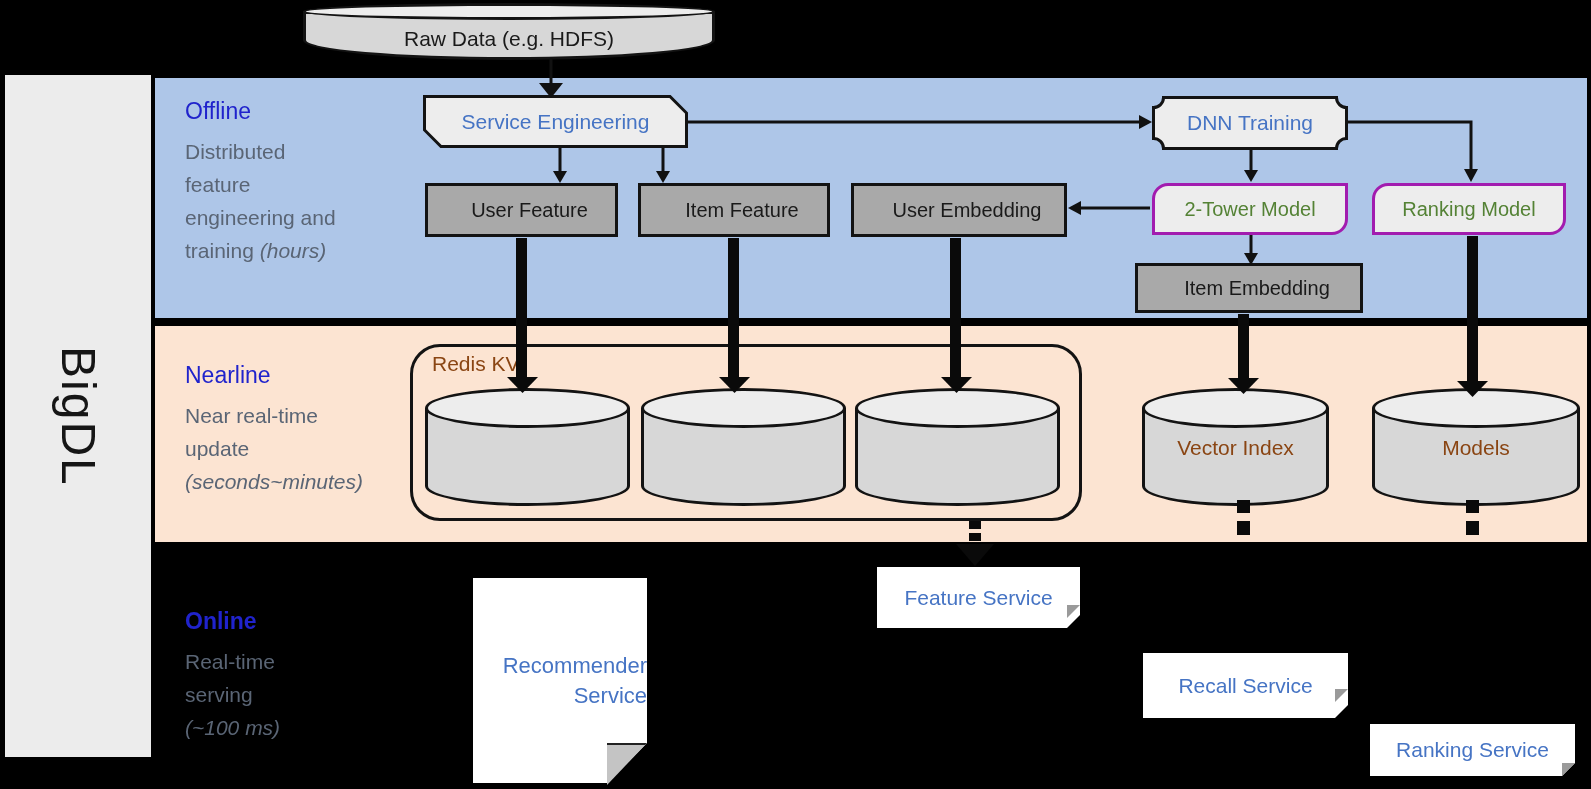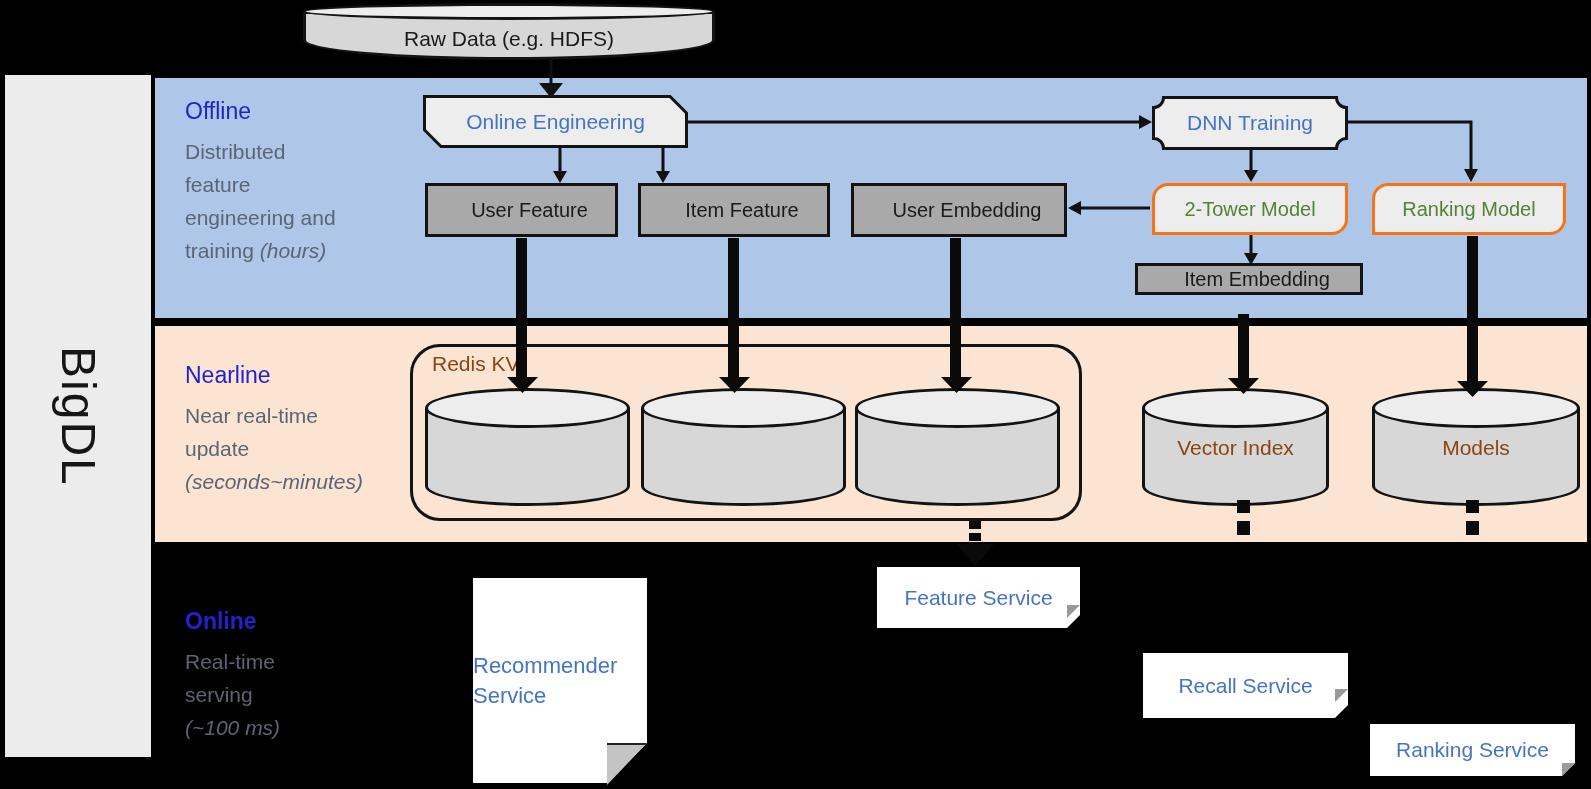--- a/index.html
+++ b/index.html
@@ -16,42 +16,42 @@
   
   .sec{position:absolute;}
   .sec-title{font-size:23px;color:#2023cc;margin-bottom:10px;}
   .sec-title.bold{font-weight:bold;}
   .sec-desc{font-size:21px;line-height:33px;color:#5a6575;}
   .sec-desc em{font-style:italic;text-align:right;}
   
   .node{position:absolute;display:flex;align-items:center;justify-content:center;
         font-size:20px;text-align:center;box-sizing:border-box;}
   .gray-box{background:#a9a9a9;border:3px solid #131313;color:#1a1a1a;padding-left:16px;}
-  .alt-box{background:#ededed;border:3px solid #f97316;border-radius:16px 0 16px 0;color:#548235;}
+  .alt-box{background:#ededed;border:3px solid #a21caf;border-radius:16px 0 16px 0;color:#548235;}
   .shape-node svg{position:absolute;left:0;top:0;}
   .shape-node .lbl{position:relative;z-index:1;font-size:21px;color:#4674c4;}
   
   .cylinder{position:absolute;}
   .cyl-body{position:absolute;left:0;right:0;bottom:0;background:#d7d7d7;border:3px solid #131313;
             border-radius:0 0 50% 50% / 0 0 20px 20px;box-sizing:border-box;}
   .cyl-top{position:absolute;left:0;right:0;top:0;background:#ededed;border:3px solid #131313;
            border-radius:50%;box-sizing:border-box;}
   .cyl-label{position:absolute;left:0;right:0;text-align:center;font-size:21px;color:#8a4513;}
   
   .redis-box{position:absolute;left:410px;top:344px;width:672px;height:177px;
              border:3px solid #131313;border-radius:30px;box-sizing:border-box;}
   .redis-label{position:absolute;left:432px;top:352px;font-size:21px;color:#8a4513;}
   
   .svc{position:absolute;background:#ffffff;color:#4674c4;font-size:21px;
        display:flex;align-items:center;justify-content:center;text-align:center;
        clip-path:polygon(0 0,100% 0,100% calc(100% - 13px),calc(100% - 13px) 100%,0 100%);}
   .svc-fold{position:absolute;width:13px;height:13px;background:#9a9a9a;
             clip-path:polygon(0 0,100% 0,0 100%);}
   .doc{position:absolute;background:#ffffff;color:#4674c4;font-size:22px;line-height:30px;
-       display:flex;align-items:center;justify-content:center;text-align:left;
+       display:flex;align-items:center;justify-content:center;text-align:right;
        clip-path:polygon(0 0,100% 0,100% calc(100% - 40px),calc(100% - 40px) 100%,0 100%);}
   .doc-fold{position:absolute;width:40px;height:40px;background:#c4c4c4;
             clip-path:polygon(0 0,100% 0,0 100%);border-top:2px solid #222;}
   .overlay{position:absolute;left:0;top:0;pointer-events:none;}
 </style>
 </head>
 <body>
 
 <div class="band band-offline"></div>
 <div class="band band-nearline"></div>
@@ -76,40 +76,40 @@
 <div class="cylinder" style="left:303px;top:3px;width:412px;height:57px">
   <div class="cyl-body" style="top:8px"></div>
   <div class="cyl-top" style="height:17px"></div>
   <span class="cyl-label" style="top:24px;color:#1a1a1a">Raw Data (e.g. HDFS)</span>
 </div>
 
 <div class="node shape-node" style="left:423px;top:95px;width:265px;height:53px">
   <svg width="265" height="53" viewBox="0 0 265 53">
     <path d="M1.5 1.5 H247 L263.5 18 V51.5 H18 L1.5 35 Z" fill="#ededed" stroke="#131313" stroke-width="3"></path>
   </svg>
-  <span class="lbl">Online Engineering</span>
+  <span class="lbl">Service Engineering</span>
 </div>
 
 <div class="node shape-node" style="left:1152px;top:96px;width:196px;height:54px">
   <svg width="196" height="54" viewBox="0 0 196 54">
     <path d="M11.5 1.5 H184.5 A10 10 0 0 0 194.5 11.5 V42.5 A10 10 0 0 0 184.5 52.5 H11.5 A10 10 0 0 0 1.5 42.5 V11.5 A10 10 0 0 0 11.5 1.5 Z" fill="#ededed" stroke="#131313" stroke-width="3"></path>
   </svg>
   <span class="lbl">DNN Training</span>
 </div>
 
 <div class="node gray-box" style="left:425px;top:183px;width:193px;height:54px">
   <span>User Feature</span>
 </div>
 <div class="node gray-box" style="left:638px;top:183px;width:192px;height:54px">
   <span>Item Feature</span>
 </div>
 <div class="node gray-box" style="left:851px;top:183px;width:216px;height:54px">
   <span>User Embedding</span>
 </div>
-<div class="node gray-box" style="left:1135px;top:263px;width:228px;height:32px">
+<div class="node gray-box" style="left:1135px;top:263px;width:228px;height:50px">
   <span>Item Embedding</span>
 </div>
 
 <div class="node alt-box" style="left:1152px;top:183px;width:196px;height:52px">
   <span>2-Tower Model</span>
 </div>
 <div class="node alt-box" style="left:1372px;top:183px;width:194px;height:52px">
   <span>Ranking Model</span>
 </div>
 

